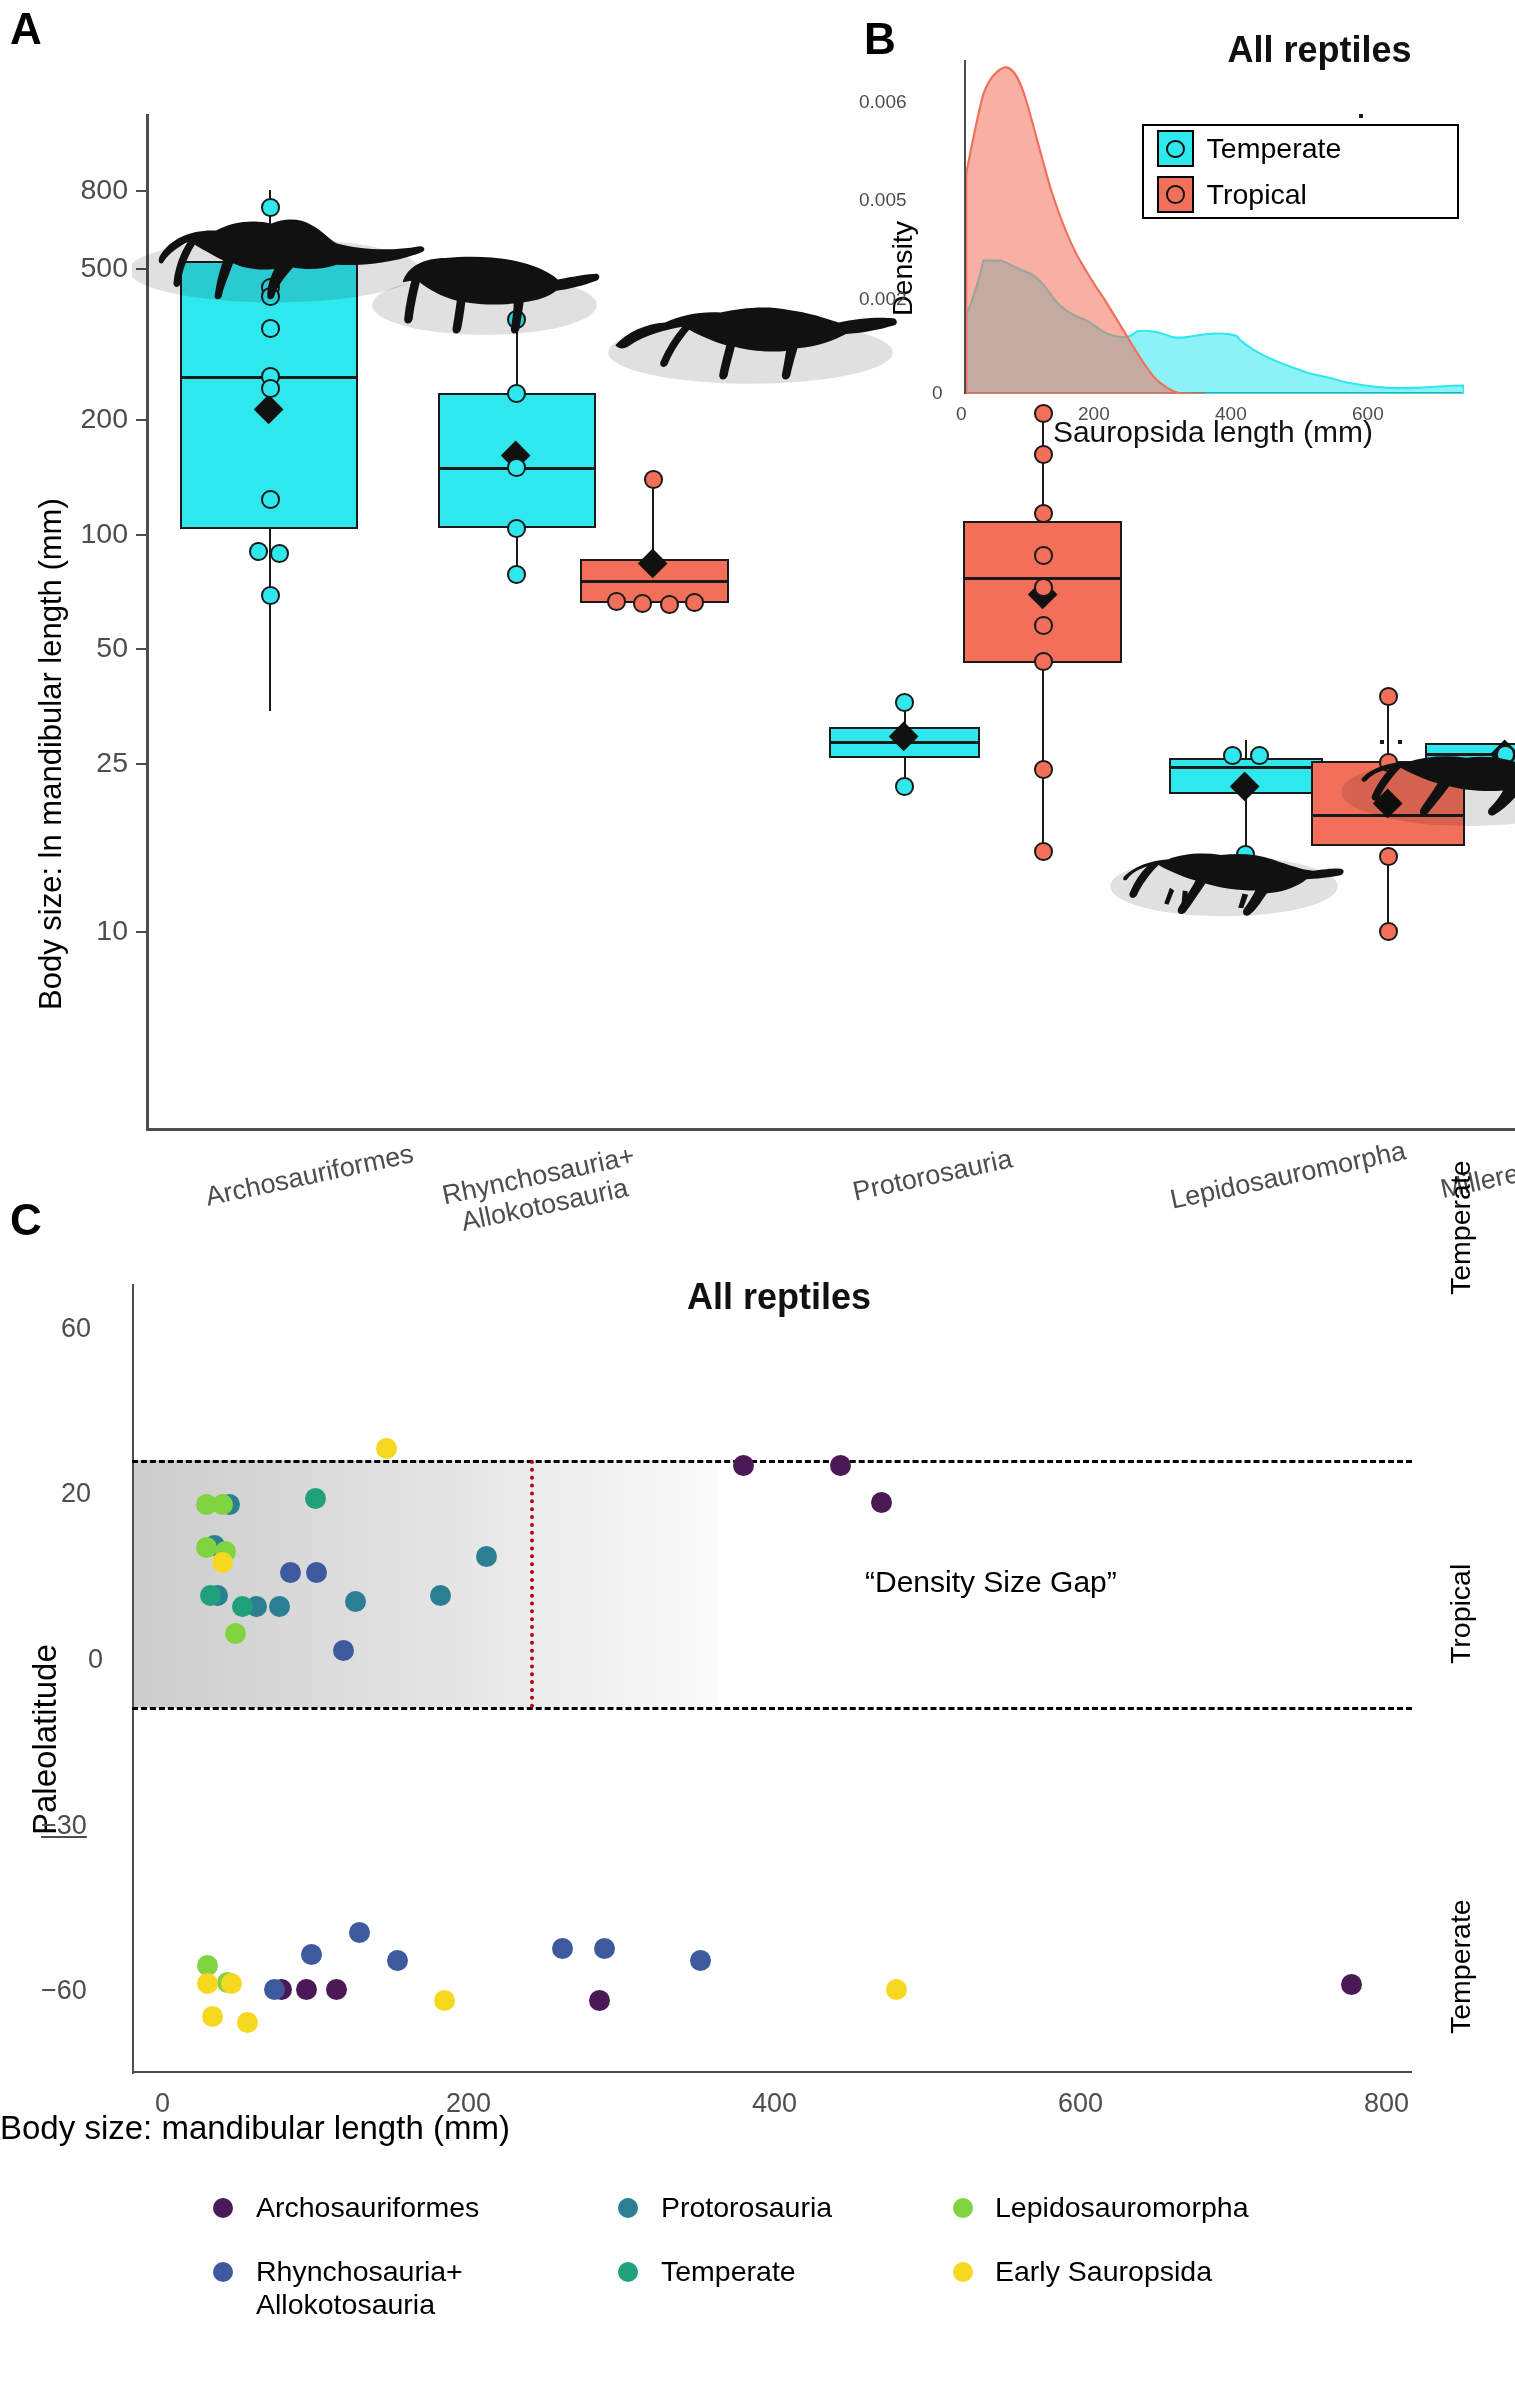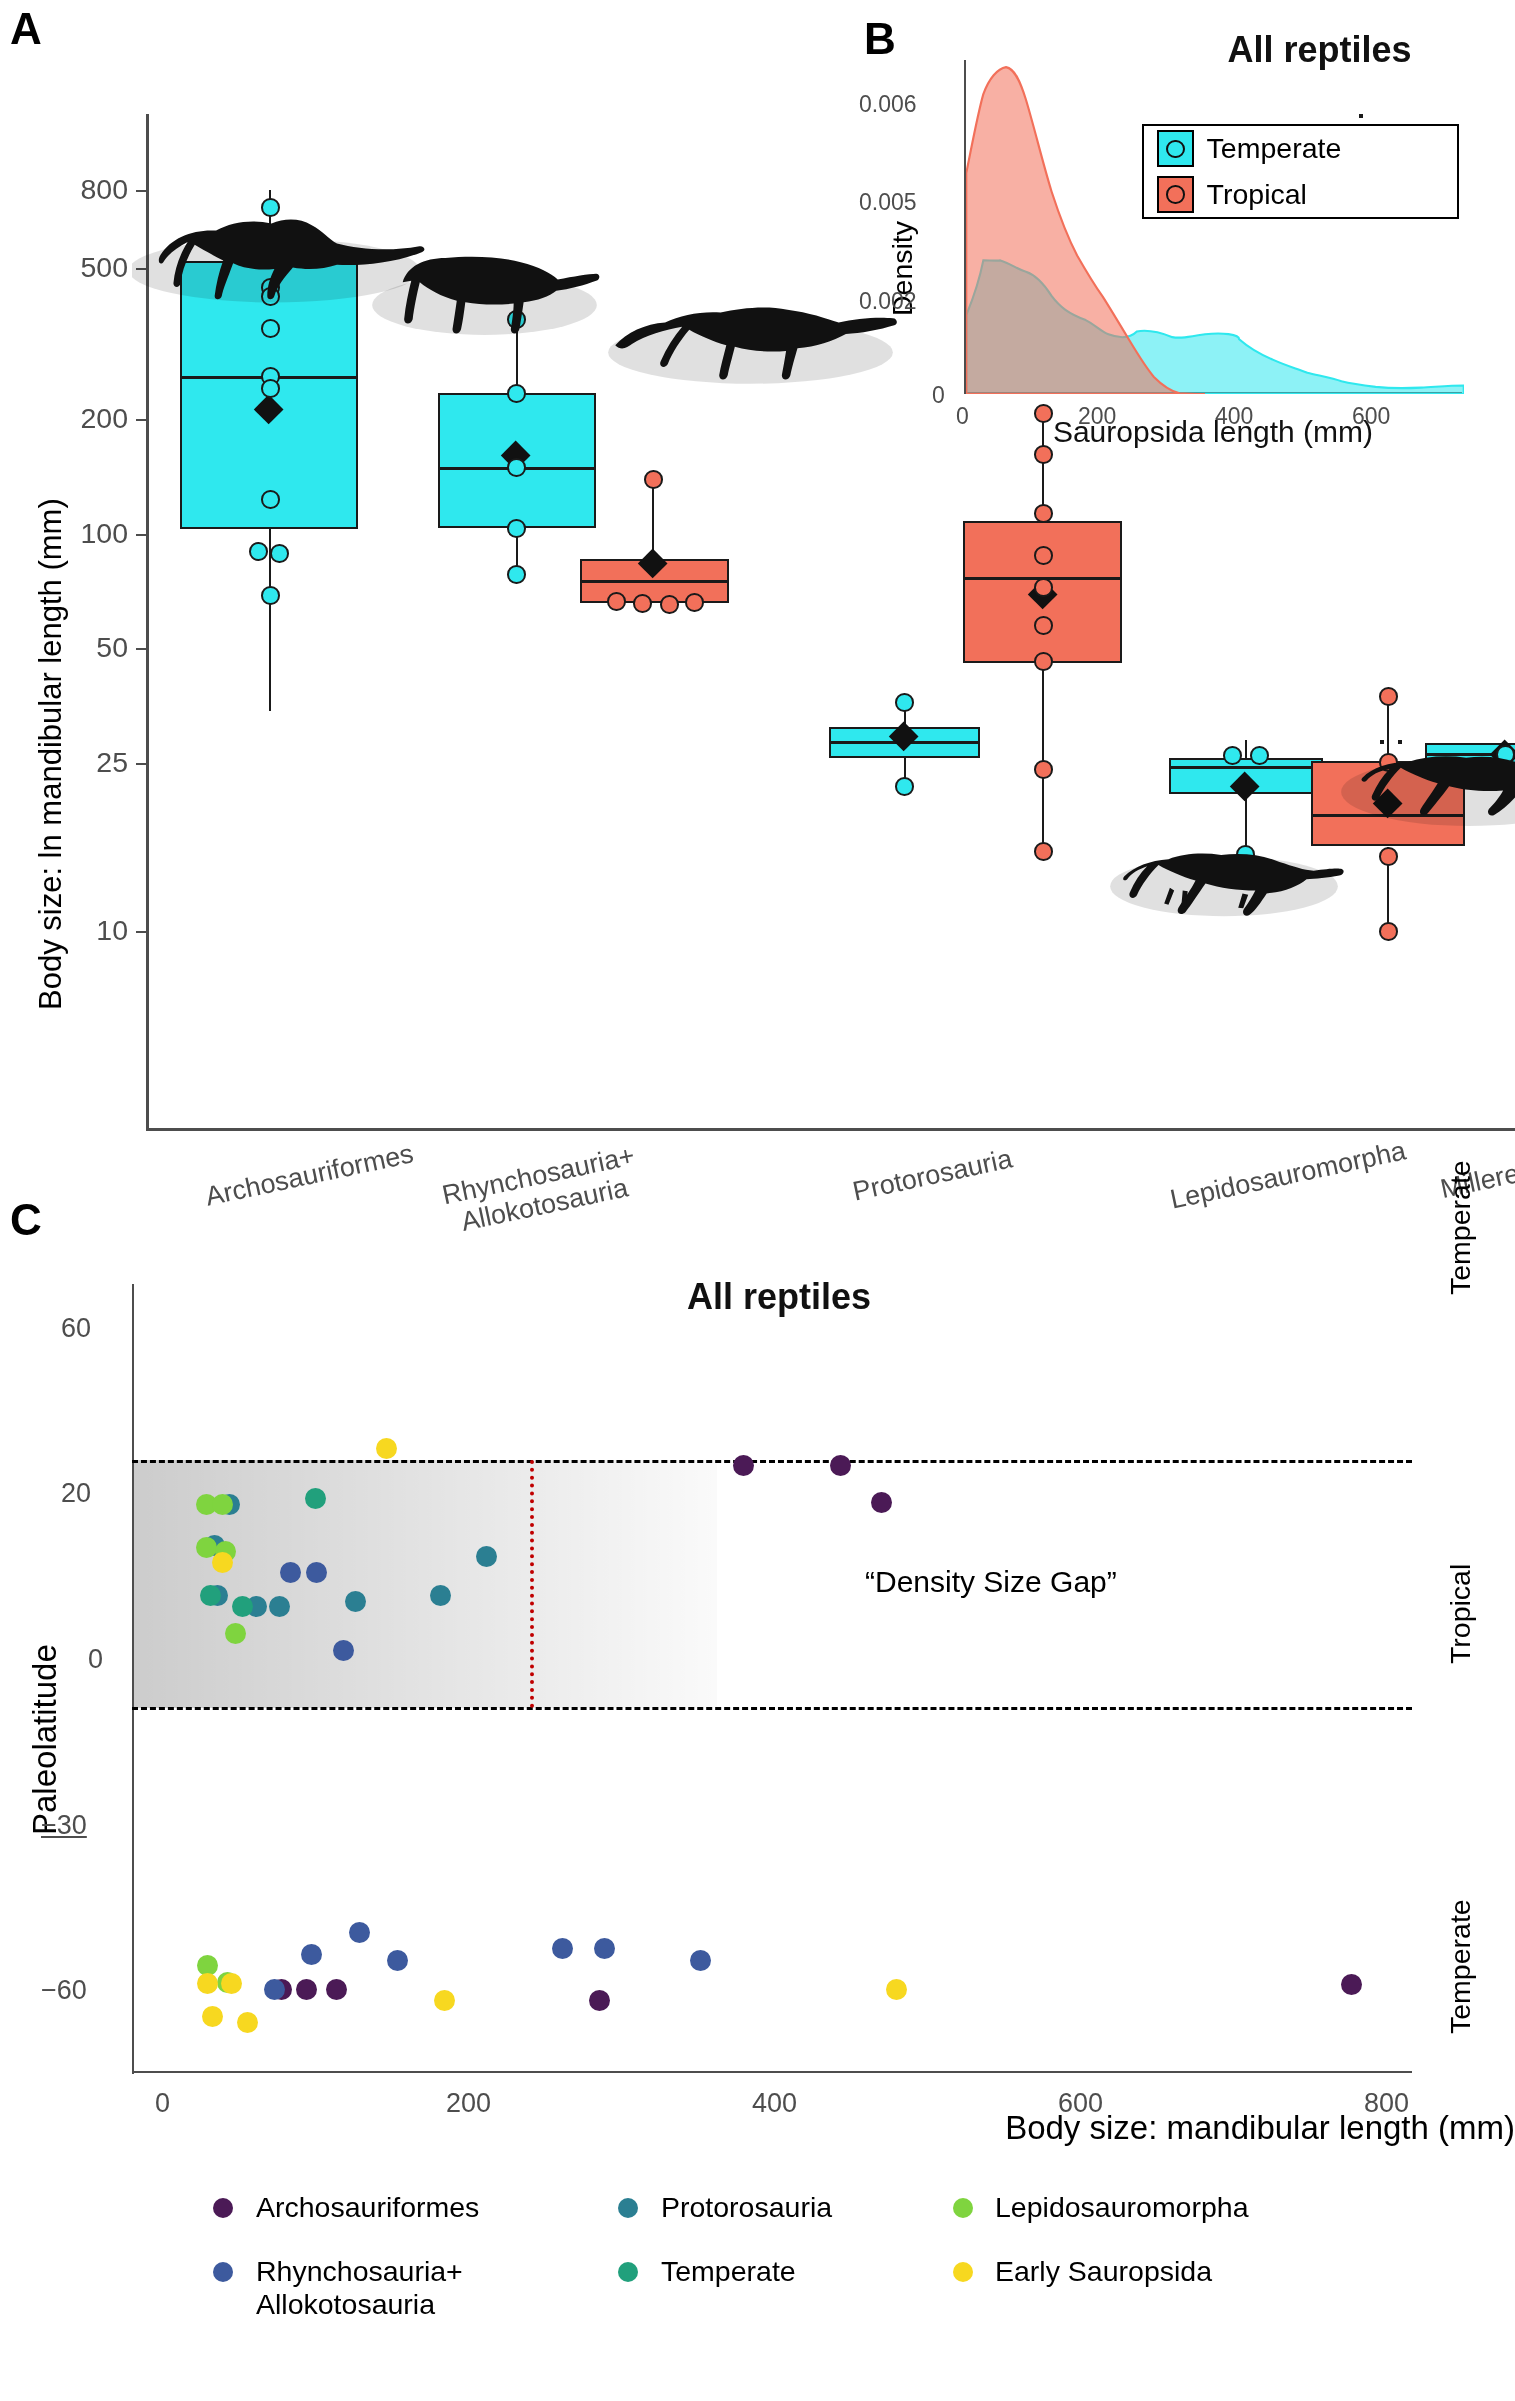--- a/index.html
+++ b/index.html
@@ -24,39 +24,39 @@
   .whisk { position:absolute; background:#1a1a1a; width:2.1px; }
   .pt { position:absolute; border-radius:50%; box-sizing:border-box; border:2.1px solid #1a1a1a; }
   .meand { position:absolute; width:21.3px; height:21.3px; background:#111; transform:rotate(45deg); }
 
   .sil { position:absolute; }
   .sil svg { display:block; }
 
   
   #panelB { position:absolute; left:857px; top:10px; width:640px; height:469px; }
   #panelB .bbox { position:absolute; left:107px; top:50px; width:498px; height:334px; border-left:2.1px solid #4d4d4d; border-bottom:2.1px solid #4d4d4d; box-sizing:border-box; }
-  .btick { position:absolute; font-size:23px; color:#4d4d4d; }
+  .btick { position:absolute; font-size:19px; color:#4d4d4d; }
   .blegend { position:absolute; border:2.1px solid #000; background:#fff; }
   .blegend-row { display:flex; align-items:center; gap:12.8px; padding:4.3px 12.8px; }
   .legkey { width:37px; height:37px; border:2.1px solid #000; display:flex; align-items:center; justify-content:center; box-sizing:border-box; }
   .legkey .circ { width:18.5px; height:18.5px; border-radius:50%; border:2.1px solid #111; box-sizing:border-box; }
   .blegend-row span.txt { font-size:28.5px; color:#000; }
 
   
   #panelC { position:absolute; left:0; top:1195px; width:1515px; height:1209px; }
   #panelC .cplot { position:absolute; left:132px; top:89px; width:1280px; height:790px; }
   .ctick { position:absolute; font-size:27px; color:#4d4d4d; }
   .cpt { position:absolute; border-radius:50%; }
   .dashline { position:absolute; border-top:3.6px dashed #000; }
   .redline { position:absolute; border-left:4.3px dotted #c00000; }
   .sideLabel { position:absolute; font-size:28.5px; color:#000; transform:rotate(-90deg); transform-origin:left top; white-space:nowrap; }
   .cLegend { position:absolute; font-size:28.5px; color:#000; }
   .cLegDot { position:absolute; width:20px; height:20px; border-radius:50%; }
   .gapText { position:absolute; font-size:30px; color:#000; }
-  .xlabC { position:absolute; font-size:33px; color:#000; text-align:right; width:100%; }
+  .xlabC { position:absolute; font-size:33px; color:#000; text-align:left; width:100%; }
 </style>
 </head>
 <body>
 
 <div class="page">
 
   <div id="panelA">
     <div class="panel-letter" style="left:10px; top:4.3px;">A</div>
 
     <div class="ylab-rot" style="left:33px; top:1010px;">Body size: ln mandibular length (mm)</div>

